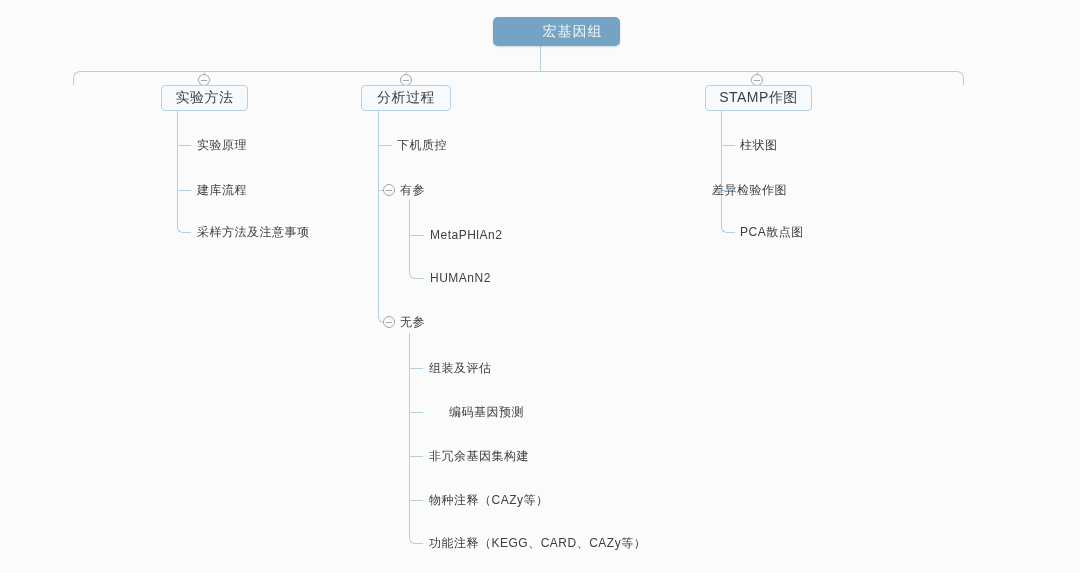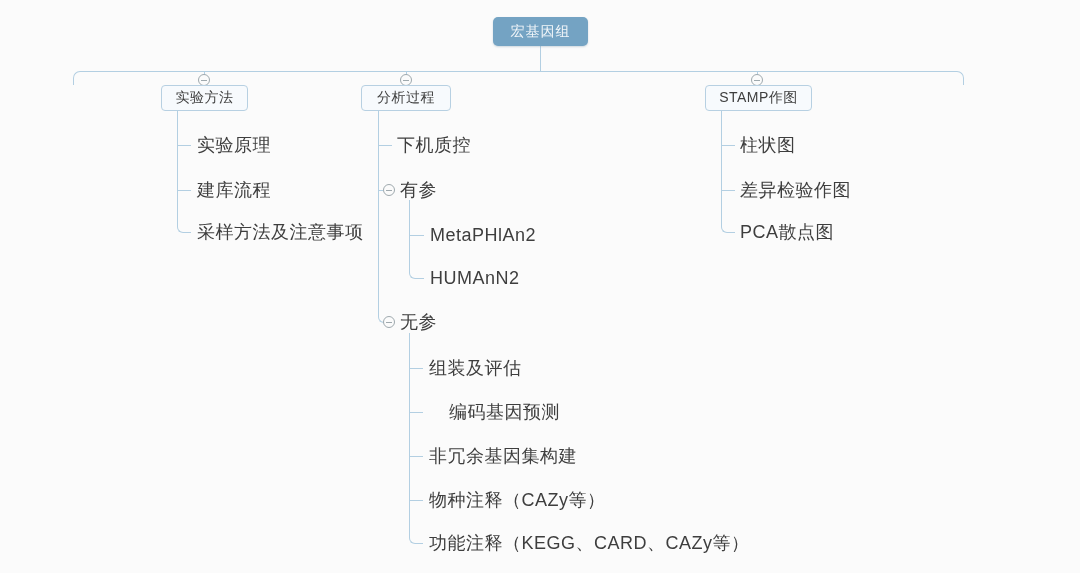--- a/index.html
+++ b/index.html
@@ -36,32 +36,32 @@
   .elbow-tr{position:absolute;box-sizing:border-box;
     border-right:1px solid var(--line);border-top:1px solid var(--line);
     border-top-right-radius:7px;}
   
   .root-node{
     position:absolute;left:493px;top:17px;width:95px;height:29px;
     background:var(--root-fill);border-radius:5px;
     display:flex;align-items:center;justify-content:center;
     color:var(--root-text);font-size:14px;letter-spacing:1px;
     box-shadow:0 1px 2px rgba(120,150,170,.35);
-    cursor:default;white-space:nowrap;
+    cursor:default;white-space:nowrap;padding-left:32px;
   }
   .node-box{
     position:absolute;height:26px;box-sizing:border-box;
     border:1px solid var(--node-border);background:var(--node-fill);
     border-radius:4px;
     display:flex;align-items:center;justify-content:center;
     font-size:14px;color:var(--text);letter-spacing:.5px;
     cursor:default;white-space:nowrap;
   }
   .leaf{
-    position:absolute;font-size:18px;line-height:18px;
+    position:absolute;font-size:12px;line-height:18px;
     color:var(--text);letter-spacing:.5px;white-space:nowrap;cursor:default;
   }
   
   .collapse{
     position:absolute;width:12px;height:12px;box-sizing:border-box;
     border:1px solid var(--icon);border-radius:50%;
     background:var(--background);cursor:pointer;
   }
   .collapse::after{
     content:"";position:absolute;left:2px;right:2px;top:50%;
@@ -128,16 +128,16 @@
   <div class="leaf" style="left:430px;top:226px;">MetaPHlAn2</div>
   <div class="leaf" style="left:430px;top:269px;">HUMAnN2</div>
   <div class="leaf" style="left:400px;top:313px;">无参</div>
   <div class="leaf" style="left:429px;top:359px;">组装及评估</div>
   <div class="leaf" style="left:429px;top:403px;margin-left:20px;">编码基因预测</div>
   <div class="leaf" style="left:429px;top:447px;">非冗余基因集构建</div>
   <div class="leaf" style="left:429px;top:491px;">物种注释（CAZy等）</div>
   <div class="leaf" style="left:429px;top:534px;">功能注释（KEGG、CARD、CAZy等）</div>
 
   <div class="leaf" style="left:740px;top:136px;">柱状图</div>
-  <div class="leaf" style="left:740px;top:181px;">差异检验作图</div>
+  <div class="leaf" style="left:712px;top:181px;">差异检验作图</div>
   <div class="leaf" style="left:740px;top:223px;">PCA散点图</div>
 
 </div>
 
 </body></html>

